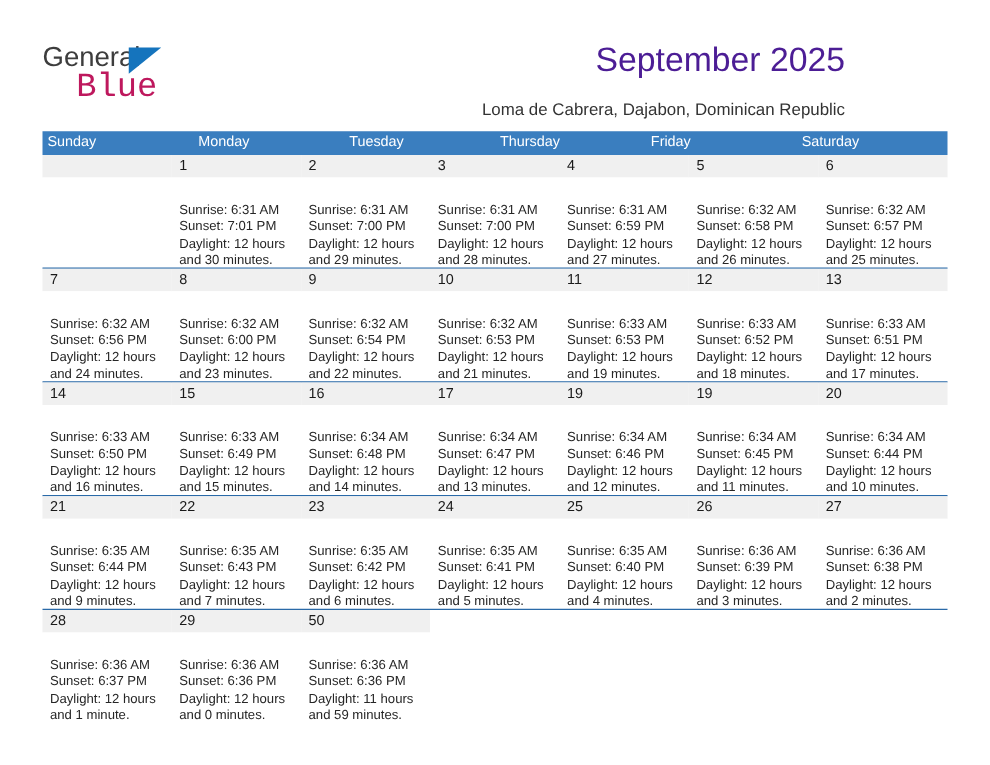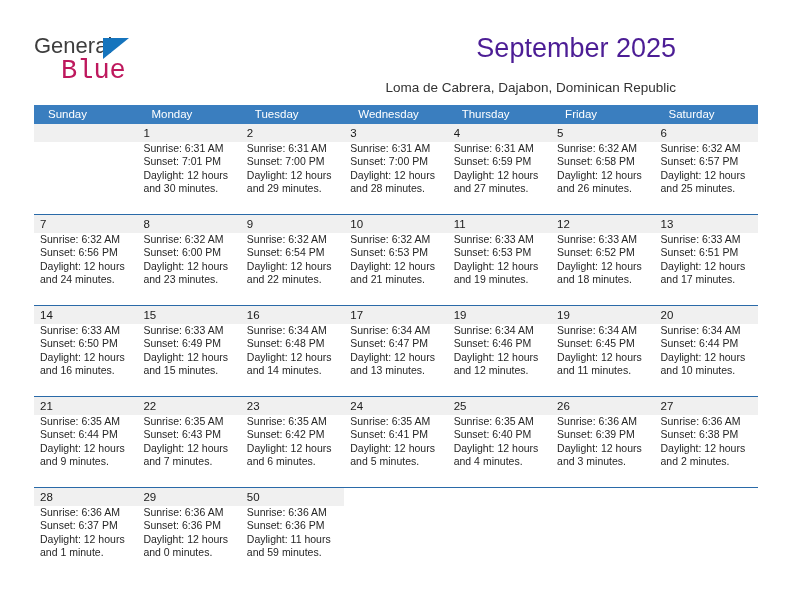--- a/index.html
+++ b/index.html
@@ -93,21 +93,21 @@
     display: flex;
     width: 724px;
     background: #3a7ebf;
     height: 19px;
   }
   .dow-cell {
     flex: 1 1 0;
     color: #ffffff;
     font-size: 11.5px;
     line-height: 19px;
-    padding-left: 14px;
+    padding-left: 4px;
     box-sizing: border-box;
     white-space: nowrap;
   }
 
   .week {
     width: 724px;
     position: relative;
   }
   .week + .week {
     border-top: 1.3px solid #2a6aa8;
@@ -130,21 +130,21 @@
     color: #1a1a1a;
     background: #f0f0f0;
   }
   .num-cell.blank-tail {
     background: #ffffff;
   }
   .body-cell {
     flex: 1 1 0;
     height: 72px;
     box-sizing: border-box;
-    padding: 0 6px 0 6px;
+    padding: 20px 6px 0 6px;
     background: #ffffff;
   }
   .info-line {
     font-size: 10.5px;
     line-height: 13.4px;
     color: #262626;
     white-space: nowrap;
   }
 </style>
 </head>
@@ -160,21 +160,20 @@
     </div>
     <div class="title">September 2025</div>
     <div class="subtitle">Loma de Cabrera, Dajabon, Dominican Republic</div>
   </div>
 
   <div class="calendar">
     <div class="dow-row" id="dow-row">
         <div class="dow-cell">Sunday</div>
         <div class="dow-cell">Monday</div>
         <div class="dow-cell">Tuesday</div>
-        <div class="dow-cell">Wednesday</div>
         <div class="dow-cell">Thursday</div>
         <div class="dow-cell">Friday</div>
         <div class="dow-cell">Saturday</div>
       </div>
     <div id="weeks-container">
         <div class="week">
           <div class="week-numbers">
             <div class="num-cell"></div>
             <div class="num-cell">1</div>
             <div class="num-cell">2</div>

